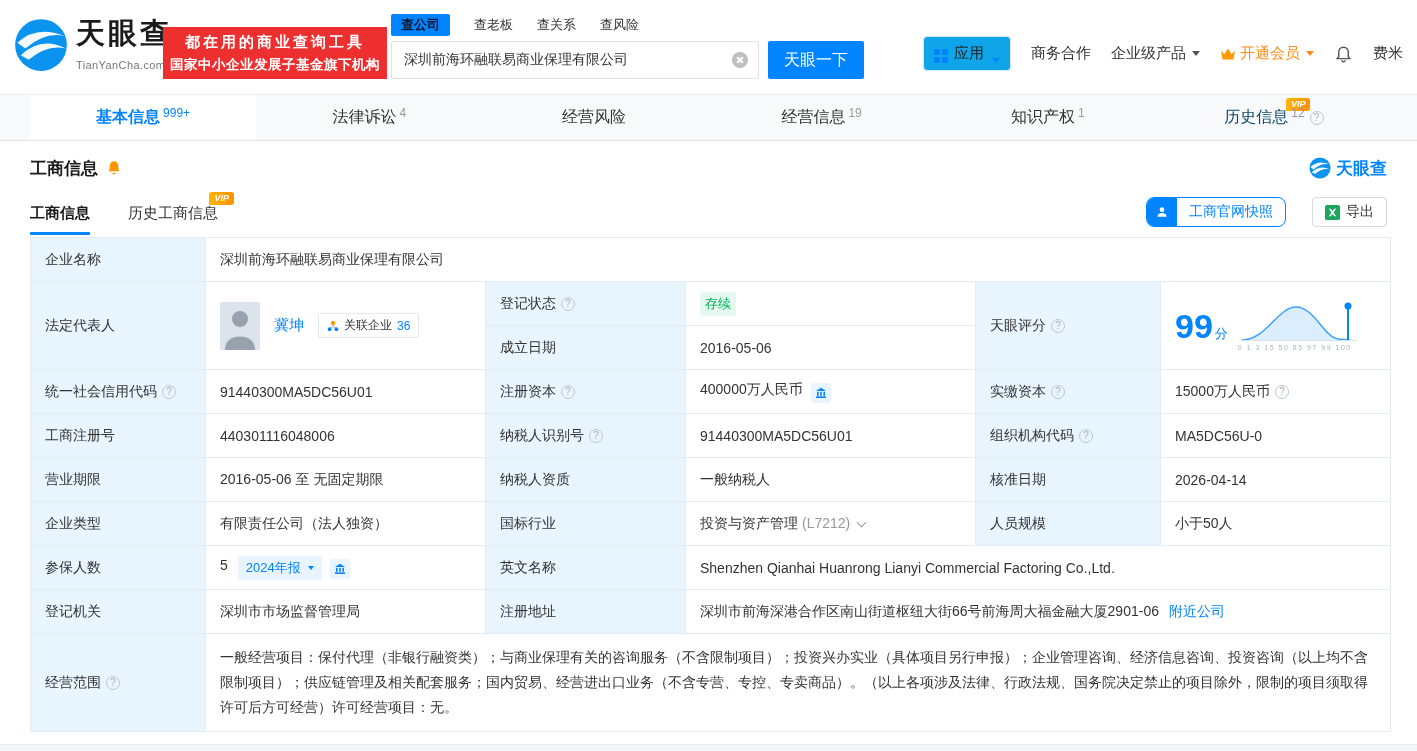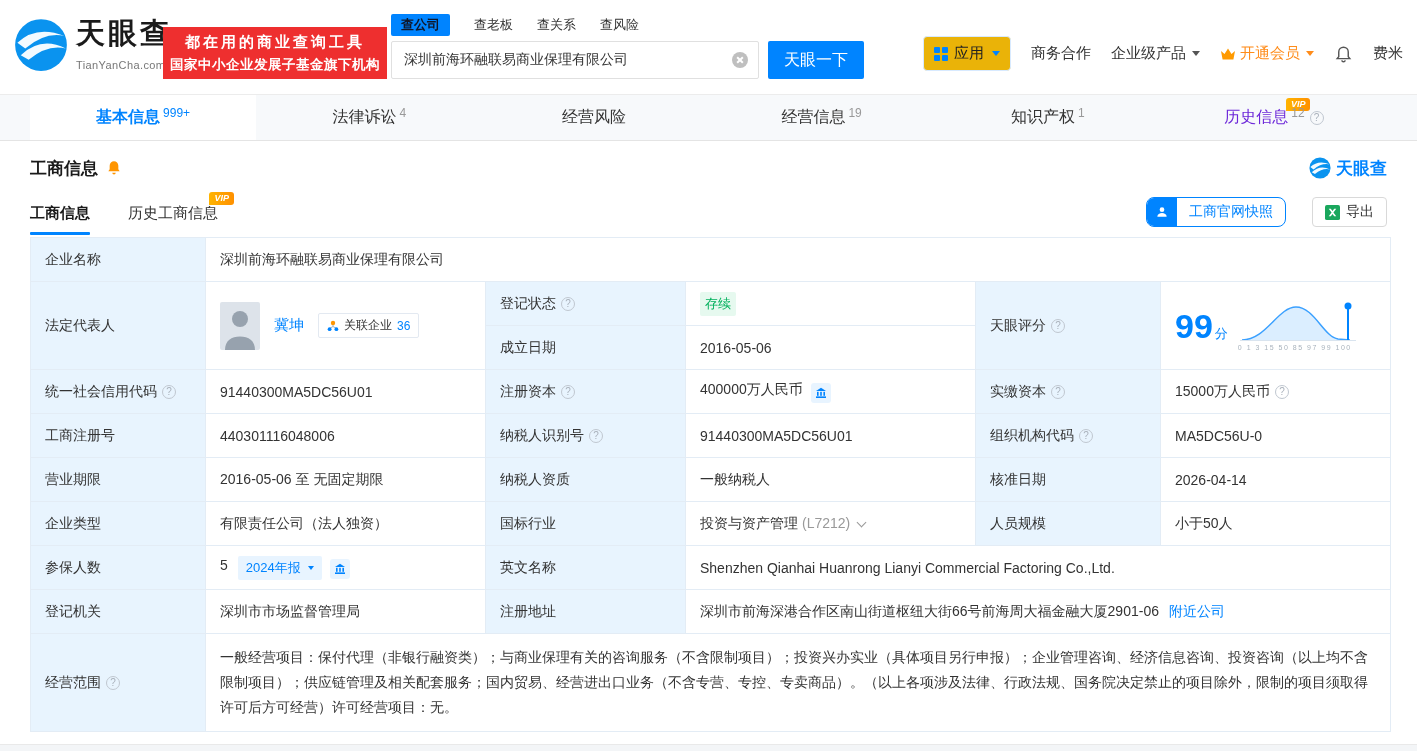--- a/index.html
+++ b/index.html
@@ -24,35 +24,35 @@
   .search-row{display:flex;margin-top:5px}
   .search-box{width:368px;height:38px;border:1px solid #e0e0e0;border-radius:2px;position:relative;display:flex;align-items:center;background:#fff}
   .search-input{border:0;outline:0;flex:1;margin:0 34px 0 12px;font-size:14px;color:#333;font-family:inherit;background:transparent}
   .clear-icon{position:absolute;right:10px;width:16px;height:16px;border-radius:50%;background:#bfbfbf;cursor:pointer}
   .clear-icon::before,.clear-icon::after{content:"";position:absolute;left:7px;top:4px;width:2px;height:8px;background:#fff}
   .clear-icon::before{transform:rotate(45deg)}
   .clear-icon::after{transform:rotate(-45deg)}
   .search-btn{width:96px;height:38px;margin-left:9px;background:#0084ff;color:#fff;border:0;font-size:16px;border-radius:2px;cursor:pointer;font-family:Liberation Serif, serif}
 
   .top-nav{position:absolute;right:14px;top:36px;display:flex;align-items:center;gap:20px;font-size:15px;color:#333}
-  .nav-chip{display:flex;align-items:center;gap:6px;background:#eab308;border:1px solid #d8eaff;color:#222;padding:7px 10px;border-radius:4px;cursor:pointer}
+  .nav-chip{display:flex;align-items:flex-end;gap:6px;background:#0ea5e9;border:1px solid #d8eaff;color:#222;padding:7px 10px;border-radius:4px;cursor:pointer}
   .caret{width:0;height:0;border-left:4px solid transparent;border-right:4px solid transparent;border-top:5px solid #555;display:inline-block;margin-left:2px}
   .nav-chip .caret{border-top-color:#0084ff}
   .nav-item{cursor:pointer;display:flex;align-items:center;gap:4px;white-space:nowrap}
   .nav-item.vip{color:#ff8c1a}
   .nav-item.vip .caret{border-top-color:#ff8c1a}
   .bell-btn{cursor:pointer;display:flex;align-items:center}
 
   
   .main-tabs{height:47px;background:#f7f9fb;border-top:1px solid #ececec;border-bottom:1px solid #e4e4e4;display:flex;padding:0 30px}
   .tab{flex:1;display:flex;align-items:center;justify-content:center;font-size:16px;color:#333;cursor:pointer;position:relative}
   .tab.active{background:#fff;color:#0084ff;font-weight:bold}
   .cnt{font-size:12px;color:#999;position:relative;top:-5px;margin-left:3px;font-weight:normal}
   .tab.active .cnt{color:#0084ff}
-  .gold{color:#6d28d9}
+  .gold{color:#0c4a6e}
 
   .vip-tag{display:inline-block;background:linear-gradient(90deg,#ffb400,#ff9000);color:#fff;font-size:9px;font-weight:bold;
            font-style:italic;padding:1px 5px;border-radius:3px 3px 3px 0;line-height:1.25}
   .tab-vip{position:absolute;top:3px;left:calc(50% + 12px)}
 
   
   .section-head{display:flex;align-items:center;padding:16px 30px 4px;height:42px}
   .sec-title{font-size:17px;font-weight:bold;color:#1a1a1a}
   .sub-bell{margin-left:8px;cursor:pointer;display:flex}
   .mini-logo{margin-left:auto;display:flex;align-items:center;gap:5px}

